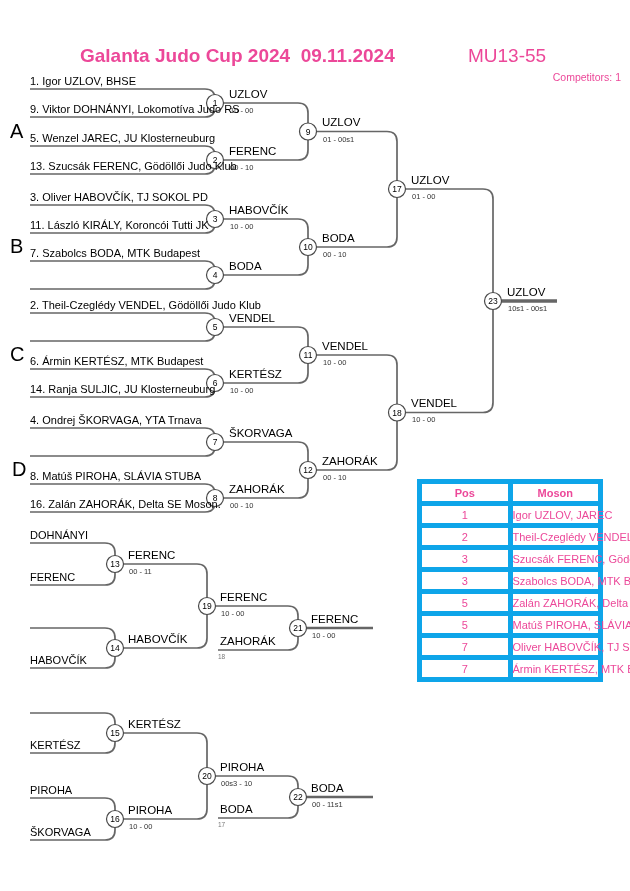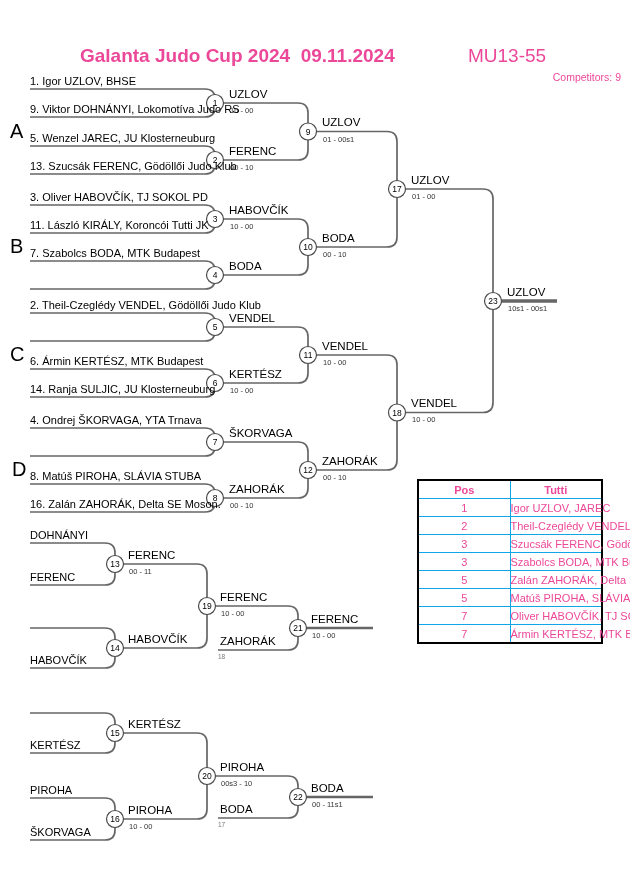--- a/index.html
+++ b/index.html
@@ -16,33 +16,33 @@
   text{fill:#000;}
   .name{font-size:11px;white-space:pre;}
   .wlabel{font-size:11.5px;}
   .score{font-size:7.5px;fill:#333;}
   .mnum{font-size:8.5px;text-anchor:middle;}
   .gletter{font-size:20px;}
   .tag{font-size:6.5px;fill:#777;}
   .results{position:absolute;left:417px;top:479px;width:186px;}
   .results-title{font-size:12px;font-weight:bold;text-align:center;margin-bottom:5px;}
   table.res{border-collapse:collapse;table-layout:fixed;width:186px;border:2px solid #000;}
-  table.res th,table.res td{border:1px solid #0ea5e9;height:17px;font-size:11px;padding:0;overflow:visible;}
+  table.res th,table.res td{border:5px solid #0ea5e9;height:17px;font-size:11px;padding:0;overflow:visible;}
   table.res th{font-weight:bold;text-align:center;}
   td.pos{text-align:center;width:30px;}
   td.nm{padding-left:5px;white-space:nowrap;}
 </style>
 </head>
 <body>
 
 <div class="page">
 
   <div class="title-main">Galanta Judo Cup 2024  09.11.2024</div>
   <div class="title-cat">MU13-55</div>
-  <div class="competitors">Competitors: 9</div>
+  <div class="competitors">Competitors: 1</div>
 
   <svg class="bracket" width="630" height="891" viewBox="0 0 630 891">
 
     <g>
       <path class="bline" d="M30 89H205Q215 89 215 99V107Q215 117 205 117H30"></path>
       <path class="bline" d="M30 146H205Q215 146 215 156V164Q215 174 205 174H30"></path>
       <path class="bline" d="M30 205H205Q215 205 215 215V223Q215 233 205 233H30"></path>
       <path class="bline" d="M30 261H205Q215 261 215 271V279Q215 289 205 289H30"></path>
       <path class="bline" d="M30 313H205Q215 313 215 323V331Q215 341 205 341H30"></path>
       <path class="bline" d="M30 369H205Q215 369 215 379V387Q215 397 205 397H30"></path>
@@ -202,21 +202,21 @@
       <text class="name" x="30" y="794">PIROHA</text>
       <text class="name" x="30" y="836">ŠKORVAGA</text>
     </g>
   </svg>
 
   <div class="results">
     <table class="res">
       <tbody>
           <tr>
         <th>Pos</th>
-        <th>Tutti</th>
+        <th>Moson</th>
       </tr>
       <tr>
         <td class="pos">1</td>
         <td class="nm">Igor UZLOV, JAREC</td>
       </tr>
       <tr>
         <td class="pos">2</td>
         <td class="nm">Theil-Czeglédy VENDEL, Gödöllői Judo Klub</td>
       </tr>
       <tr>

